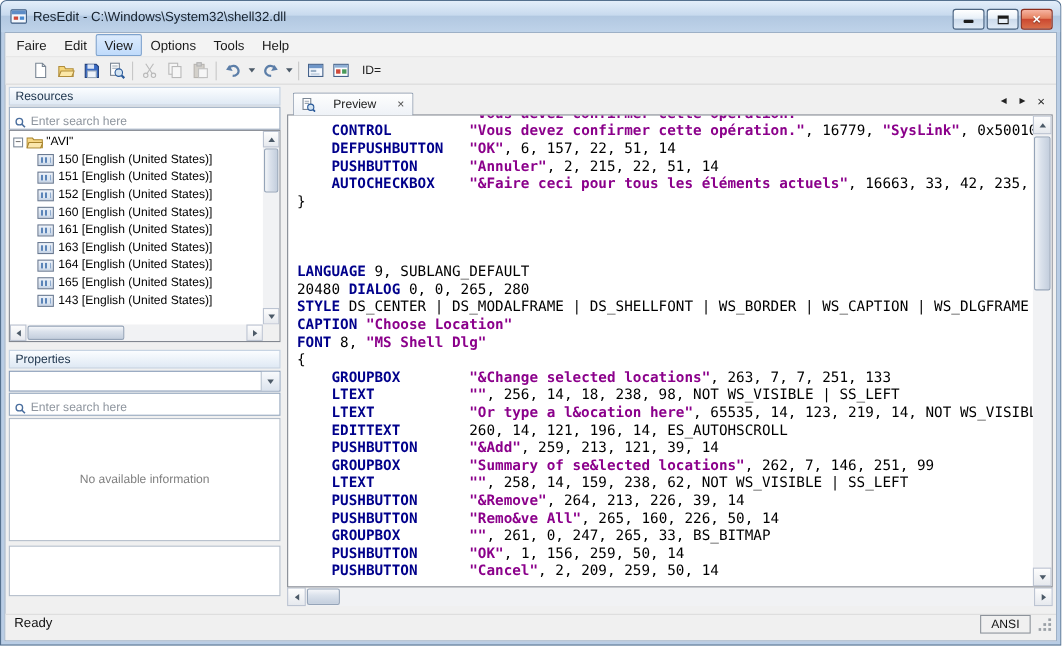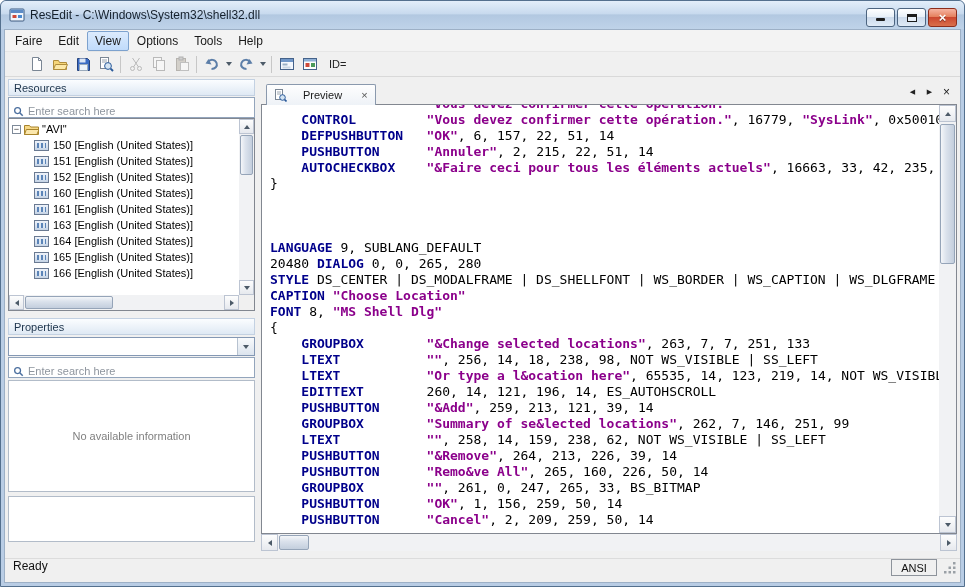--- a/index.html
+++ b/index.html
@@ -274,21 +274,21 @@
                   <div class="tree-item">
                     <span class="avi-icon"></span>
                     <span>164 [English (United States)]</span>
                   </div>
                   <div class="tree-item">
                     <span class="avi-icon"></span>
                     <span>165 [English (United States)]</span>
                   </div>
                   <div class="tree-item">
                     <span class="avi-icon"></span>
-                    <span>166 [English (United States)]</span>
+                    <span>143 [English (United States)]</span>
                   </div>
                 </div>
             </div>
             <div class="tree-vsb">
               <div class="sb-btn">
                   <i class="tri tri-up"></i>
                 </div>
               <div class="sb-track">
                   <div class="sb-thumb-v" style="top:1px;height:40px"></div>
                 </div>

